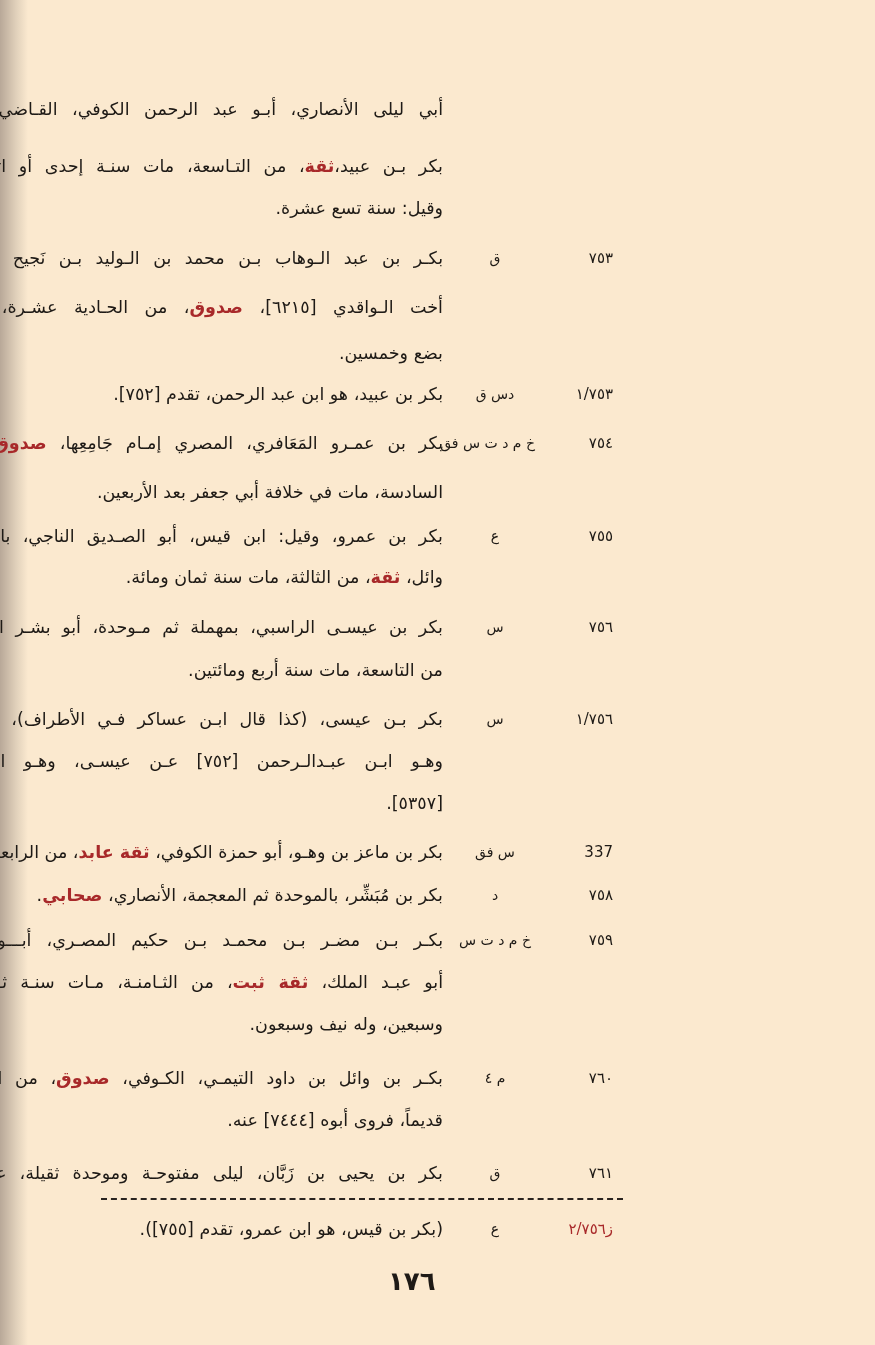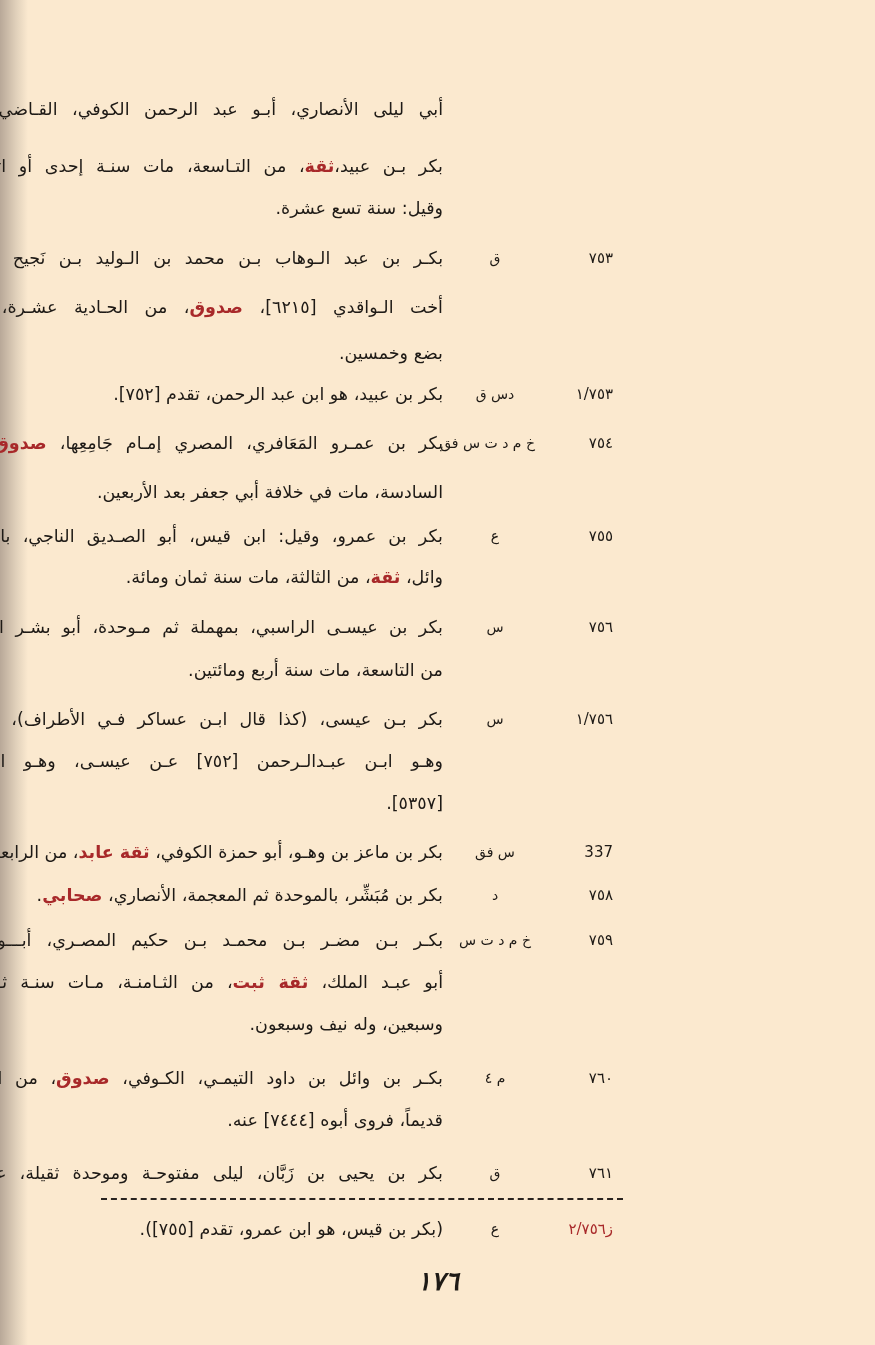--- a/index.html
+++ b/index.html
@@ -37,22 +37,22 @@
     overflow:hidden;
   }
   .text.last { text-align-last:right; }
   .hl { color:#a8292a; font-weight:bold; }
   .sep {
     position:absolute; right:252px; top:1198px; width:522px; height:0;
     border-top:2px dashed #2a2420;
   }
   .red { color:#a8292a !important; }
   .pageno {
-    position:absolute; left:388px; top:1266px; width:100px; text-align:center;
-    font-size:26px; font-weight:bold; direction:rtl;font-style:italic;
+    position:absolute; left:388px; top:1266px; width:100px; text-align:left;
+    font-size:26px; font-weight:bold; direction:rtl;
   }
 </style>
 </head>
 <body>
 
 <div class="gutter"></div>
 <div class="page" id="page">
     <div class="row" style="top: 94px;">
       <span class="text"><span>أبي ليلى الأنصاري، أبـو عبد الرحمن الكوفي، القـاضي، ويقال له:</span></span>
     </div>

